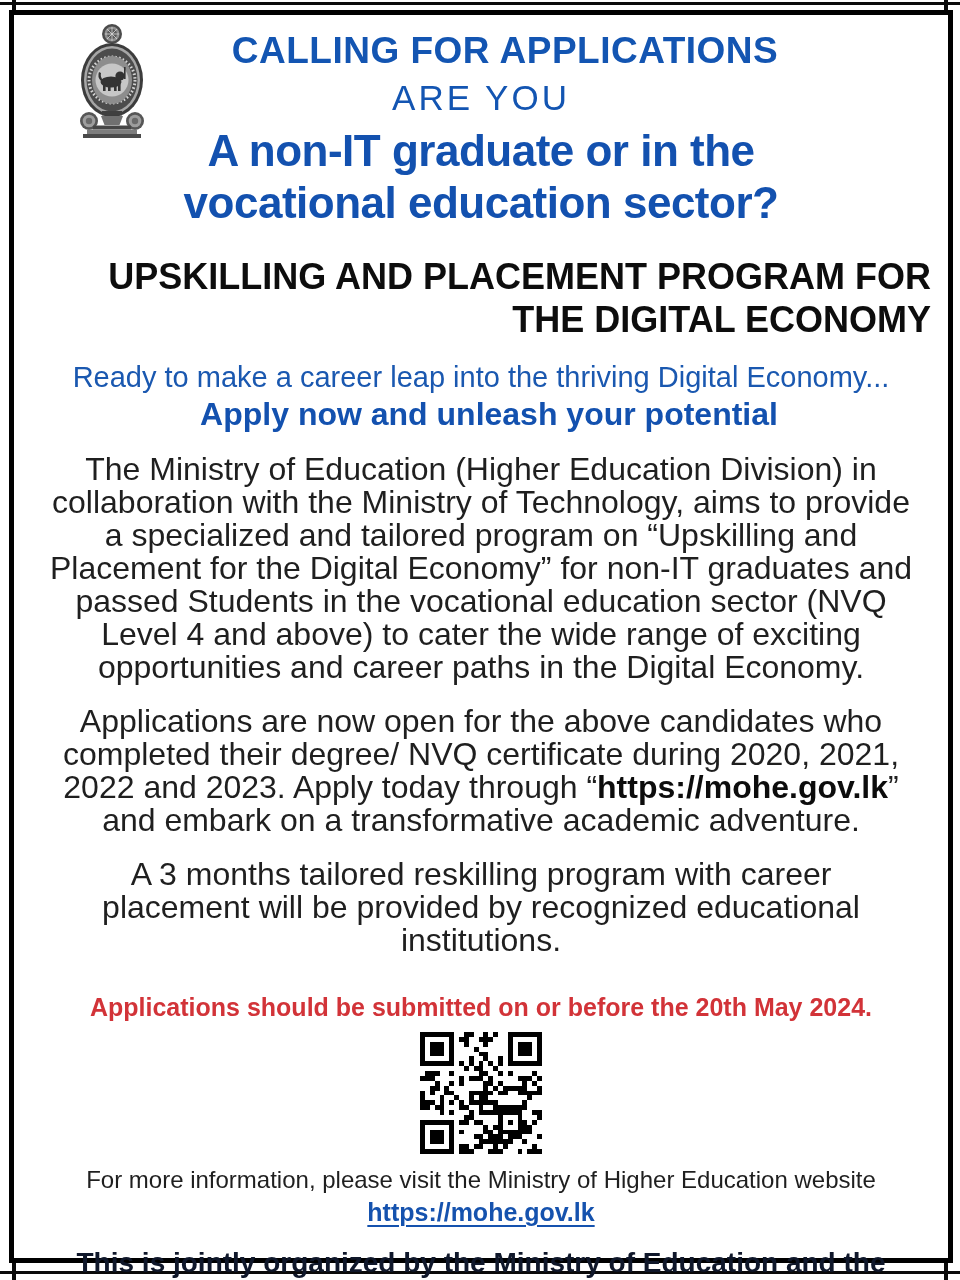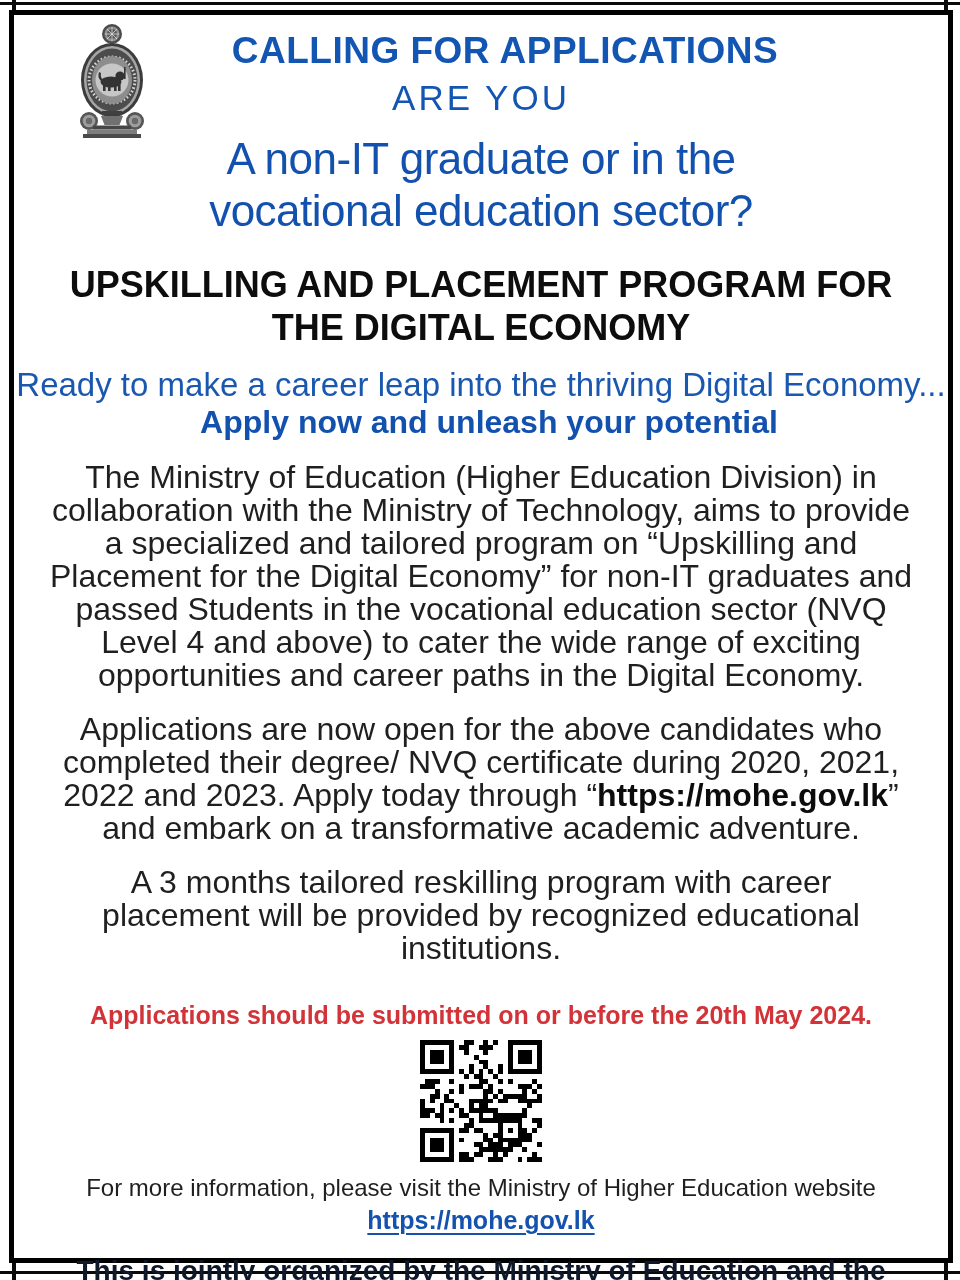--- a/index.html
+++ b/index.html
@@ -35,32 +35,32 @@
     margin-top:16px; padding-left:48px;
     font-size:37px; font-weight:800; letter-spacing:0.5px;
     color:#1355b2; line-height:40px;
   }
   .are-you {
     margin-top:8px; 
     font-size:35px; font-weight:400; letter-spacing:3px;
     color:#1355b2; line-height:38px;
   }
   .question {
-    margin:16px auto 0; max-width:760px;
-    font-size:44px; font-weight:400; line-height:52px;
+    margin:8px auto 0; max-width:760px;
+    font-size:44px; font-weight:700; line-height:52px;
     color:#1351af; white-space:pre-line; letter-spacing:-0.5px;
   }
   .program-title {
     margin:26px auto 0; max-width:900px;
     font-size:36px; font-weight:800; line-height:43px;
-    color:#0d0d0d; white-space:pre-line; letter-spacing:0px;
+    color:#0d0d0d; white-space:pre-line; letter-spacing:0px;text-align:right;
   }
   .tagline {
     margin-top:20px;
-    font-size:33px; font-weight:400; color:#1a58b0; line-height:32px;
+    font-size:29px; font-weight:400; color:#1a58b0; line-height:32px;
   }
   .cta {
     margin-top:3px;
     font-size:32px; font-weight:800; color:#1351af; line-height:36px;padding-left:16px;
   }
   .para {
     margin:21px auto 0; max-width:872px;
     font-size:32px; line-height:33px; color:#1f1f1f; font-weight:400;
   }
   .para.narrow { max-width:850px; }

